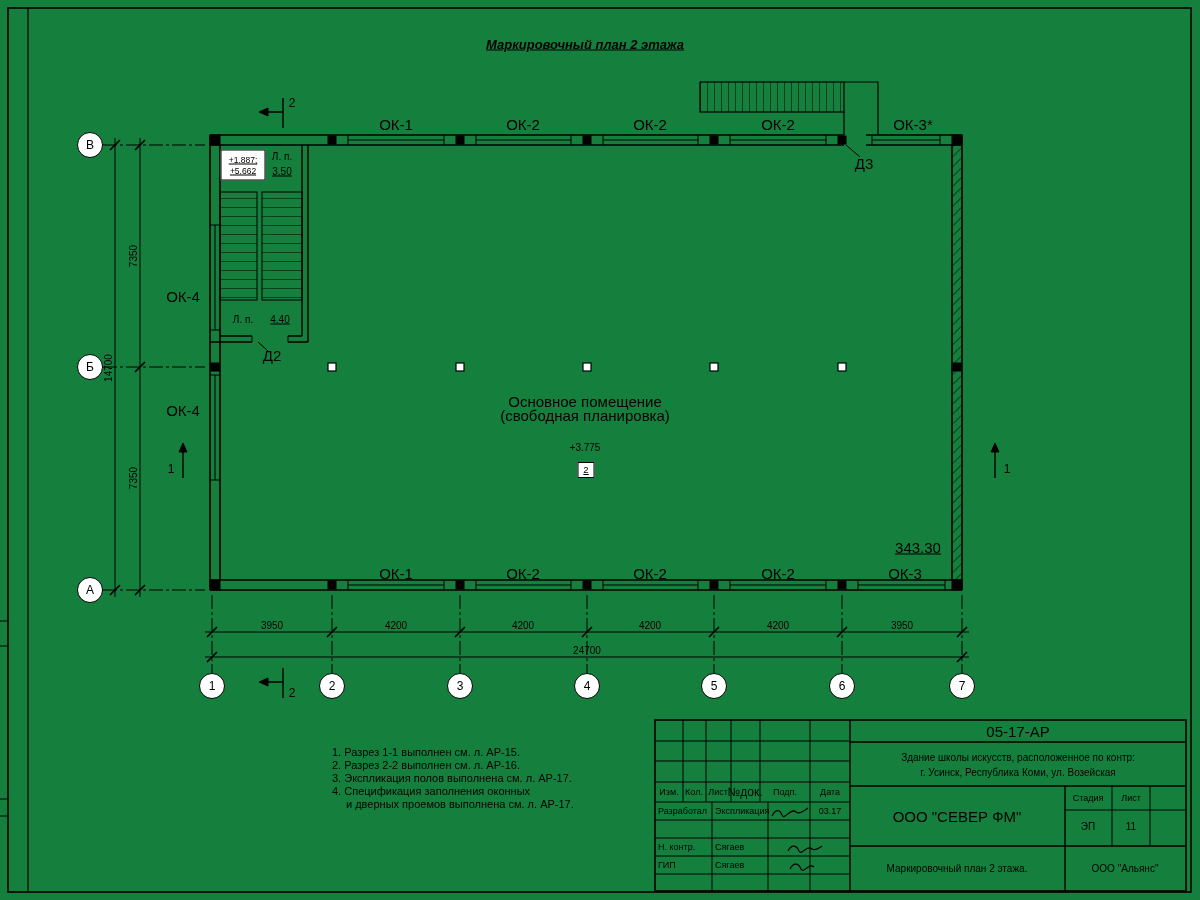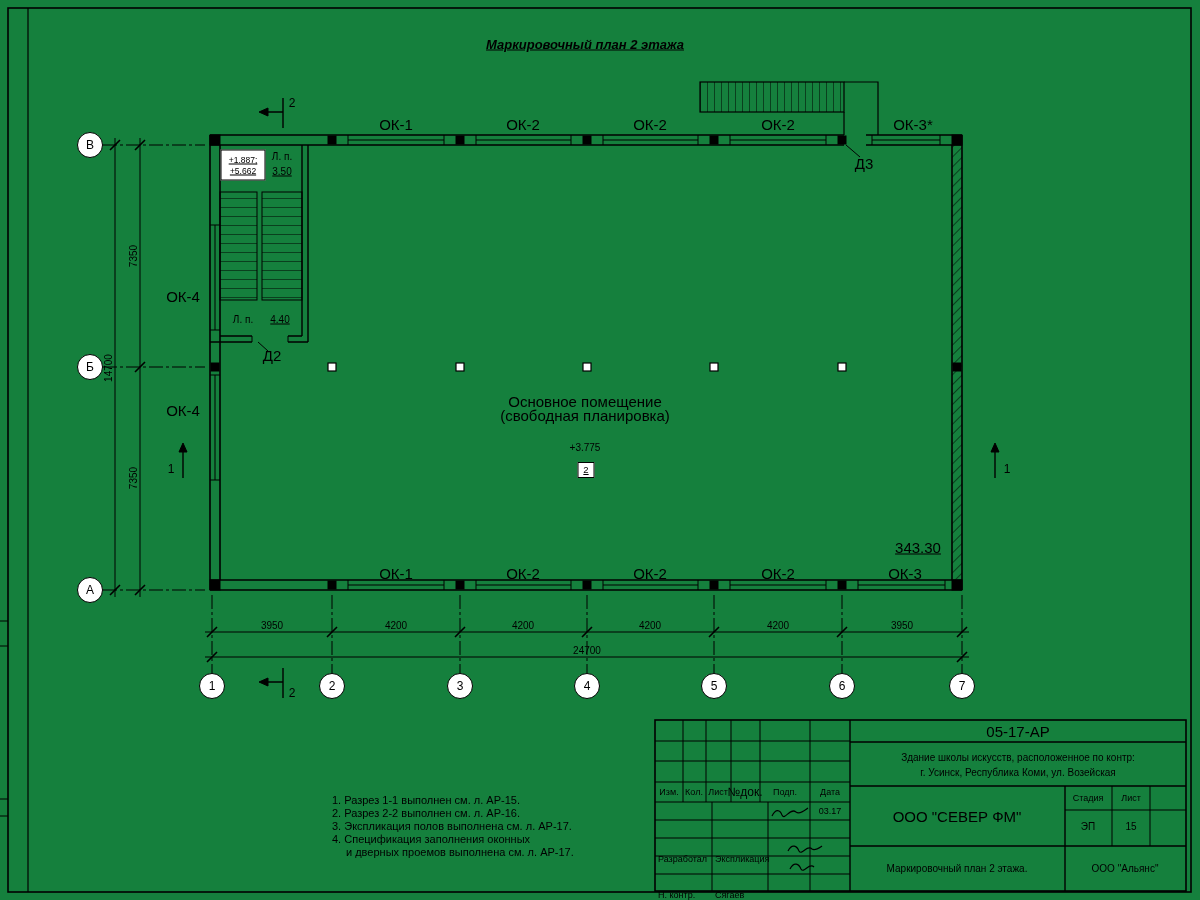--- a/index.html
+++ b/index.html
@@ -1,20 +1,20 @@
 <!DOCTYPE html>
 <html><head>
 <meta charset="utf-8">
 <style>
   html,body{margin:0;padding:0;background:#fff;}
   .page{position:relative;width:1200px;height:900px;background:#15803d;overflow:hidden;
         font-family:"Liberation Sans",sans-serif;color:#000;}
   svg.linework{position:absolute;left:0;top:0;}
   .lbl{position:absolute;transform:translate(-50%,-50%);font-size:15px;white-space:nowrap;}
-  .lblL{position:absolute;transform:translate(0,-50%);font-size:11px;white-space:nowrap;margin-top:48px;}
+  .lblL{position:absolute;transform:translate(0,-50%);font-size:11px;white-space:nowrap;}
   .rot{transform:translate(-50%,-50%) rotate(-90deg);}
   .s8{font-size:12px}.s9{font-size:9px}.s10{font-size:10px}.s12{font-size:12px}.s13{font-size:13px}
   .ul{text-decoration:underline;}
   .it{font-style:italic;font-weight:bold;}
   .axis{position:absolute;width:26px;height:26px;border:1.4px solid #000;border-radius:50%;
         transform:translate(-50%,-50%);display:flex;align-items:center;justify-content:center;
         font-size:12px;background:#fff;box-sizing:border-box;}
   .box{position:absolute;border:1px solid #000;transform:translate(-50%,-50%);
        display:flex;flex-direction:column;align-items:center;justify-content:center;
        background:#fff;line-height:1.25;box-sizing:border-box;text-decoration:underline;}
@@ -223,17 +223,17 @@
 <div class="lbl s9" style="left:830px;top:811px">03.17</div>
 <div class="lblL s9" style="left:658px;top:847px">Н. контр.</div>
 <div class="lblL s9" style="left:715px;top:847px">Сягаев</div>
 <div class="lblL s9" style="left:658px;top:865px">ГИП</div>
 <div class="lblL s9" style="left:715px;top:865px">Сягаев</div>
 <div class="lbl" style="left:957px;top:816px">ООО "СЕВЕР ФМ"</div>
 <div class="lbl s9" style="left:1088px;top:798px">Стадия</div>
 <div class="lbl s9" style="left:1131px;top:798px">Лист</div>
 <div class="lbl s9" style="left:1236px;top:798px">Листов</div>
 <div class="lbl s10" style="left:1088px;top:826px">ЭП</div>
-<div class="lbl s10" style="left:1131px;top:826px">15</div>
+<div class="lbl s10" style="left:1131px;top:826px">11</div>
 <div class="lbl s10" style="left:957px;top:868px">Маркировочный план 2 этажа.</div>
 <div class="lbl s10" style="left:1125px;top:868px">ООО "Альянс"</div>
 
 </div>
 
 </body></html>

